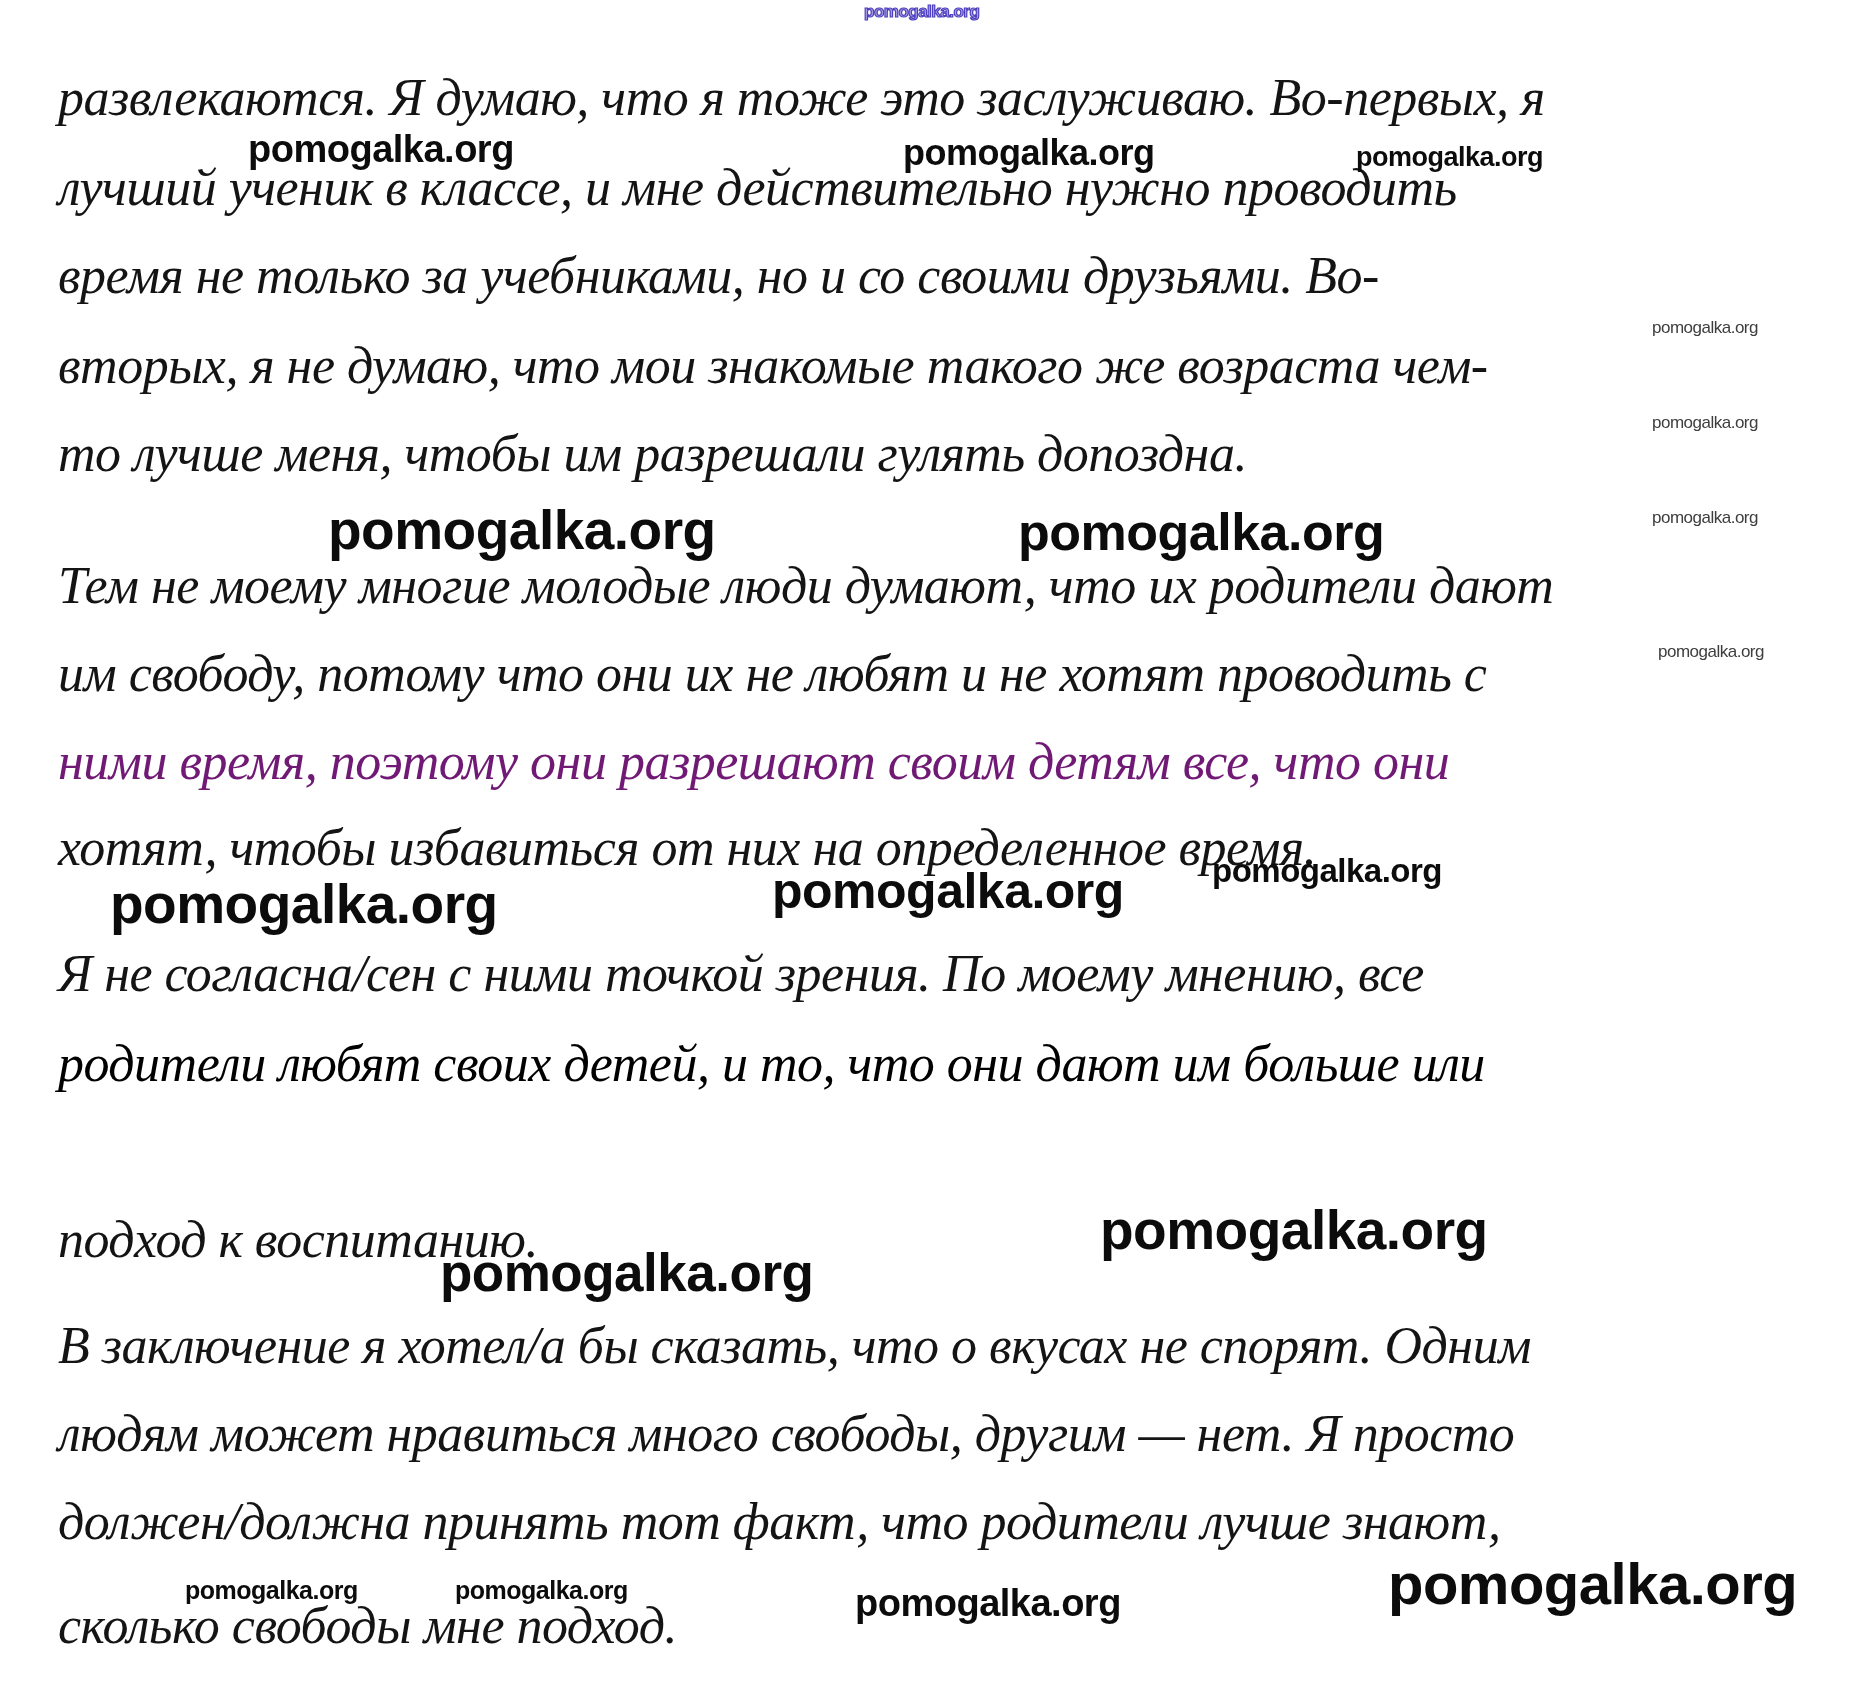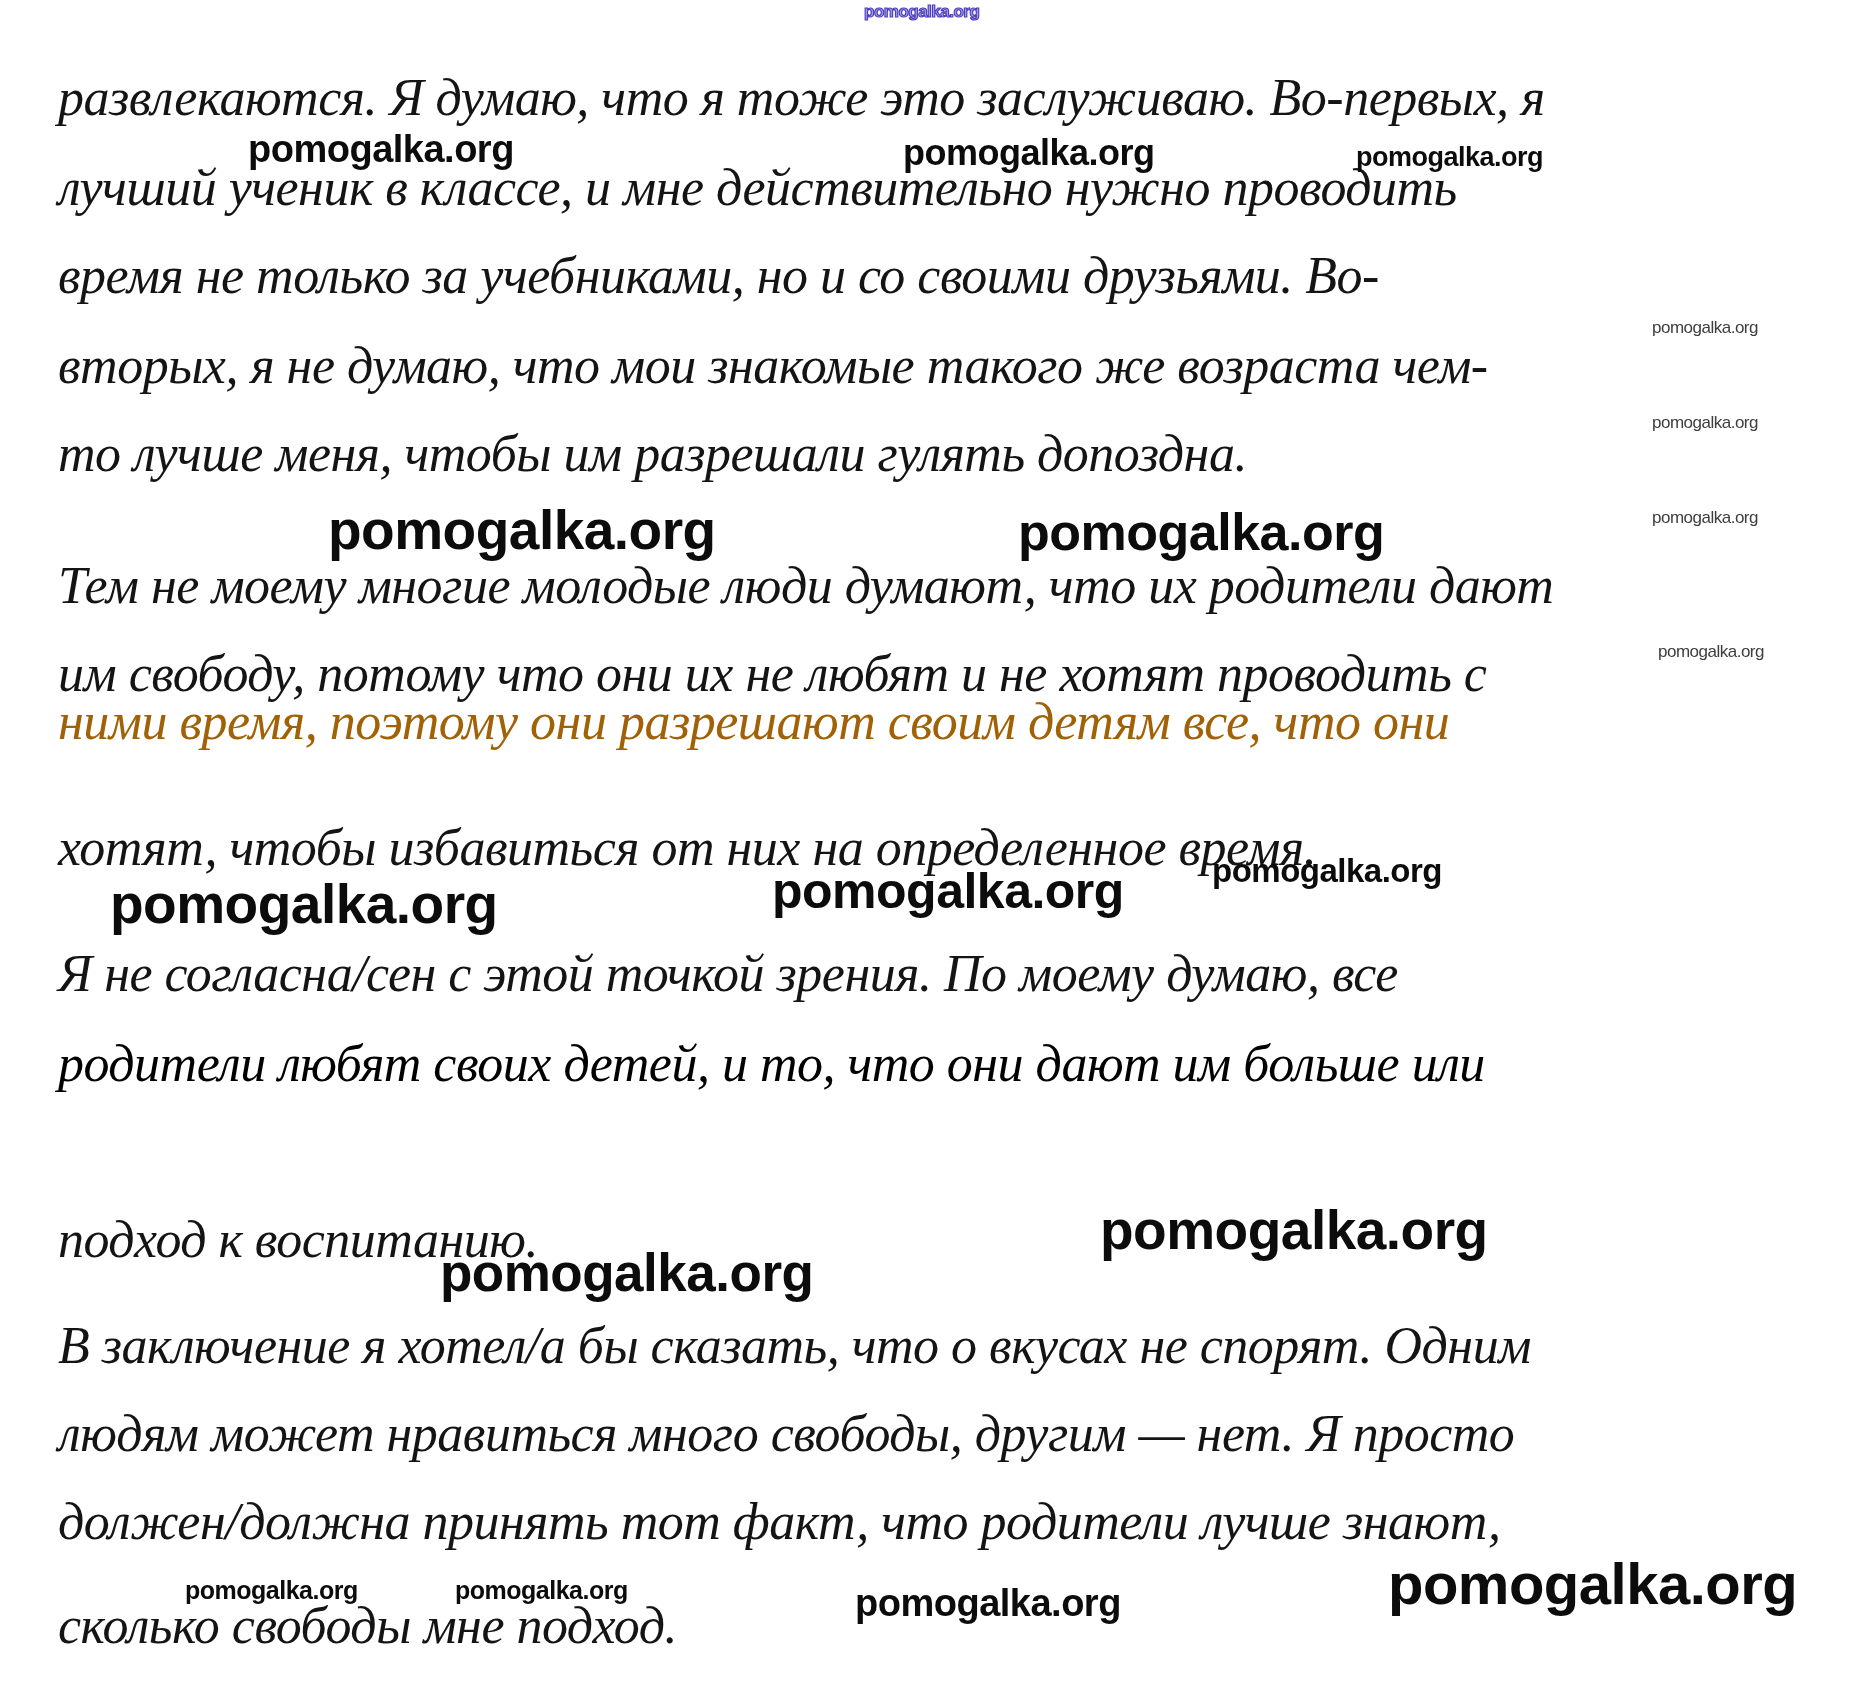--- a/index.html
+++ b/index.html
@@ -36,23 +36,23 @@
 <body>
 
 <div class="page" id="page" style="background: rgb(255, 255, 255);">
     <div class="essay-line" style="top: 68px; color: rgb(20, 20, 20);">развлекаются. Я думаю, что я тоже это заслуживаю. Во-первых, я</div>
     <div class="essay-line" style="top: 158px; color: rgb(20, 20, 20);">лучший ученик в классе, и мне действительно нужно проводить</div>
     <div class="essay-line" style="top: 246px; color: rgb(20, 20, 20);">время не только за учебниками, но и со своими друзьями. Во-</div>
     <div class="essay-line" style="top: 336px; color: rgb(20, 20, 20);">вторых, я не думаю, что мои знакомые такого же возраста чем-</div>
     <div class="essay-line" style="top: 424px; color: rgb(20, 20, 20);">то лучше меня, чтобы им разрешали гулять допоздна.</div>
     <div class="essay-line" style="top: 556px; color: rgb(20, 20, 20);">Тем не моему многие молодые люди думают, что их родители дают</div>
     <div class="essay-line" style="top: 644px; color: rgb(20, 20, 20);">им свободу, потому что они их не любят и не хотят проводить с</div>
-    <div class="essay-line" style="top: 692px; color: #a16207;">ними время, поэтому они разрешают своим детям все, что они</div>
+    <div class="essay-line" style="top: 732px; color: #701a75;">ними время, поэтому они разрешают своим детям все, что они</div>
     <div class="essay-line" style="top: 818px; color: rgb(20, 20, 20);">хотят, чтобы избавиться от них на определенное время.</div>
-    <div class="essay-line" style="top: 944px; color: rgb(20, 20, 20);">Я не согласна/сен с этой точкой зрения. По моему думаю, все</div>
+    <div class="essay-line" style="top: 944px; color: rgb(20, 20, 20);">Я не согласна/сен с ними точкой зрения. По моему мнению, все</div>
     <div class="essay-line" style="top: 1034px; color: #000000; text-align: right;">родители любят своих детей, и то, что они дают им больше или</div>
     <div class="essay-line" style="top: 1210px; color: rgb(20, 20, 20);">подход к воспитанию.</div>
     <div class="essay-line" style="top: 1316px; color: rgb(20, 20, 20);">В заключение я хотел/а бы сказать, что о вкусах не спорят. Одним</div>
     <div class="essay-line" style="top: 1404px; color: rgb(20, 20, 20);">людям может нравиться много свободы, другим — нет. Я просто</div>
     <div class="essay-line" style="top: 1492px; color: rgb(20, 20, 20);">должен/должна принять тот факт, что родители лучше знают,</div>
     <div class="essay-line" style="top: 1596px; color: rgb(20, 20, 20);">сколько свободы мне подход.</div>
     <span class="wm wm-purple" style="left: 864px; top: 2px; font-size: 17px; color: rgb(170, 161, 226);">pomogalka.org</span>
     <span class="wm wm-black" style="left: 248px; top: 128px; font-size: 38px; color: rgb(12, 12, 12);">pomogalka.org</span>
     <span class="wm wm-black" style="left: 903px; top: 132px; font-size: 36px; color: rgb(12, 12, 12);">pomogalka.org</span>
     <span class="wm wm-black" style="left: 1356px; top: 142px; font-size: 27px; color: rgb(12, 12, 12);">pomogalka.org</span>

